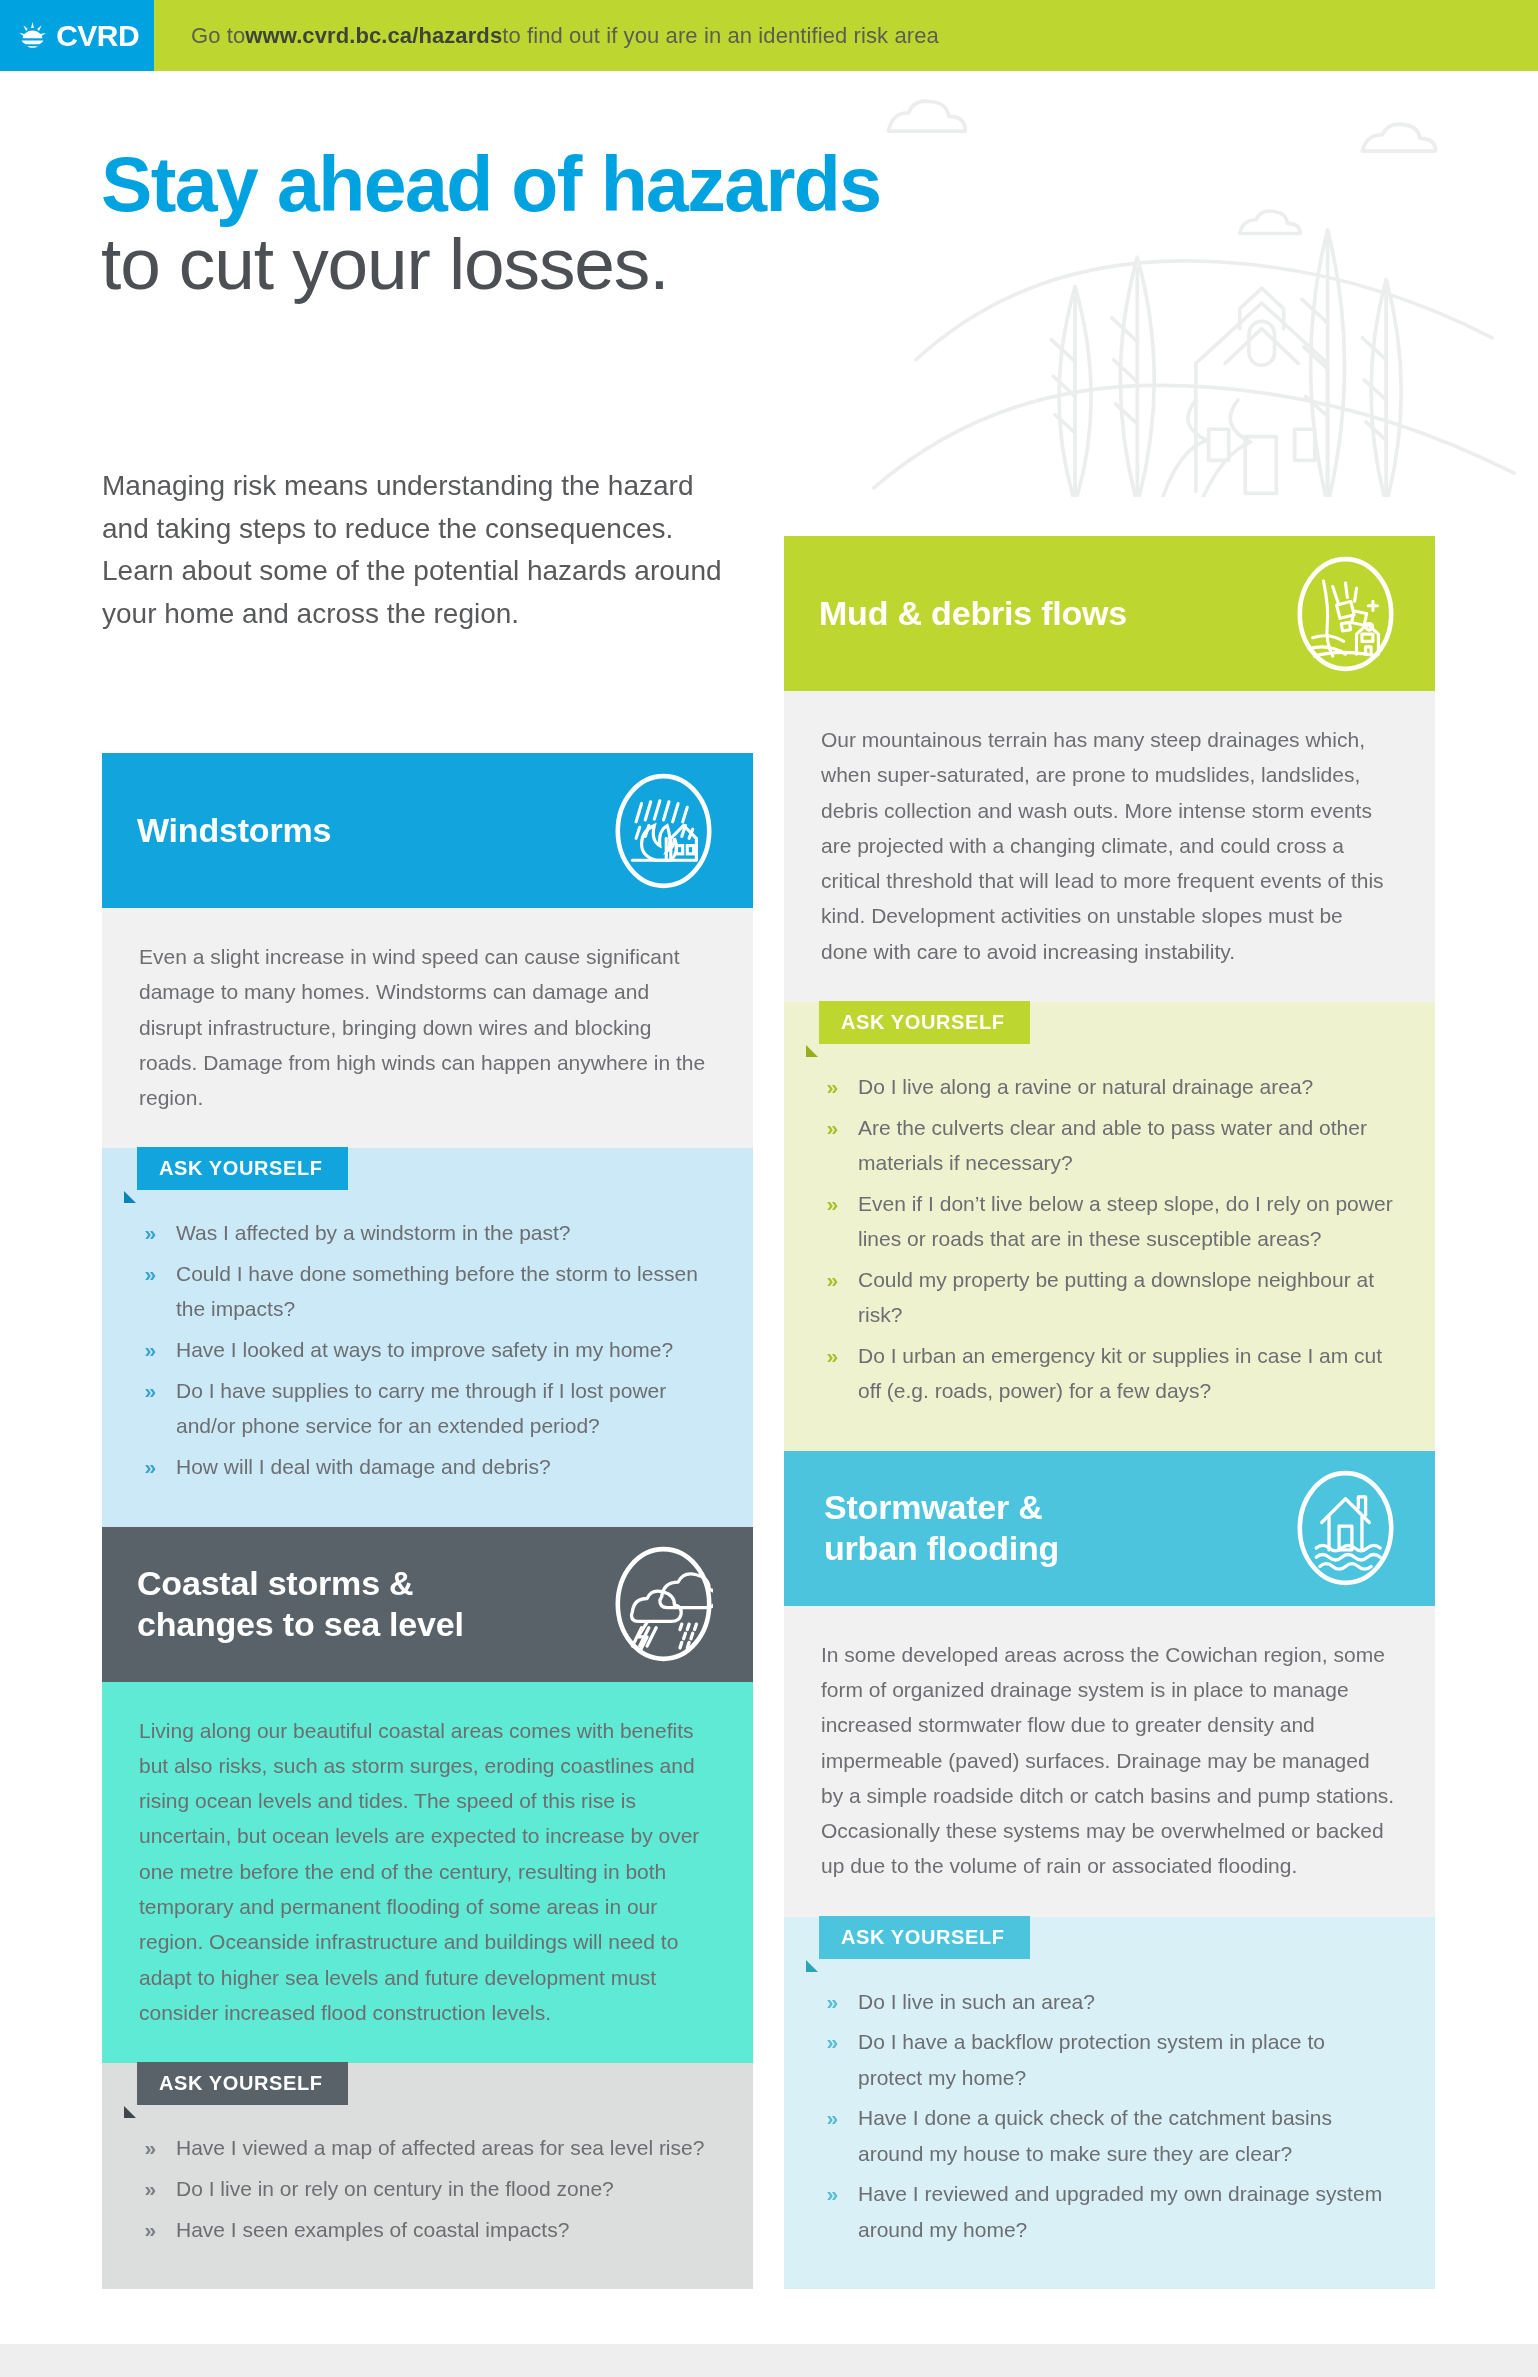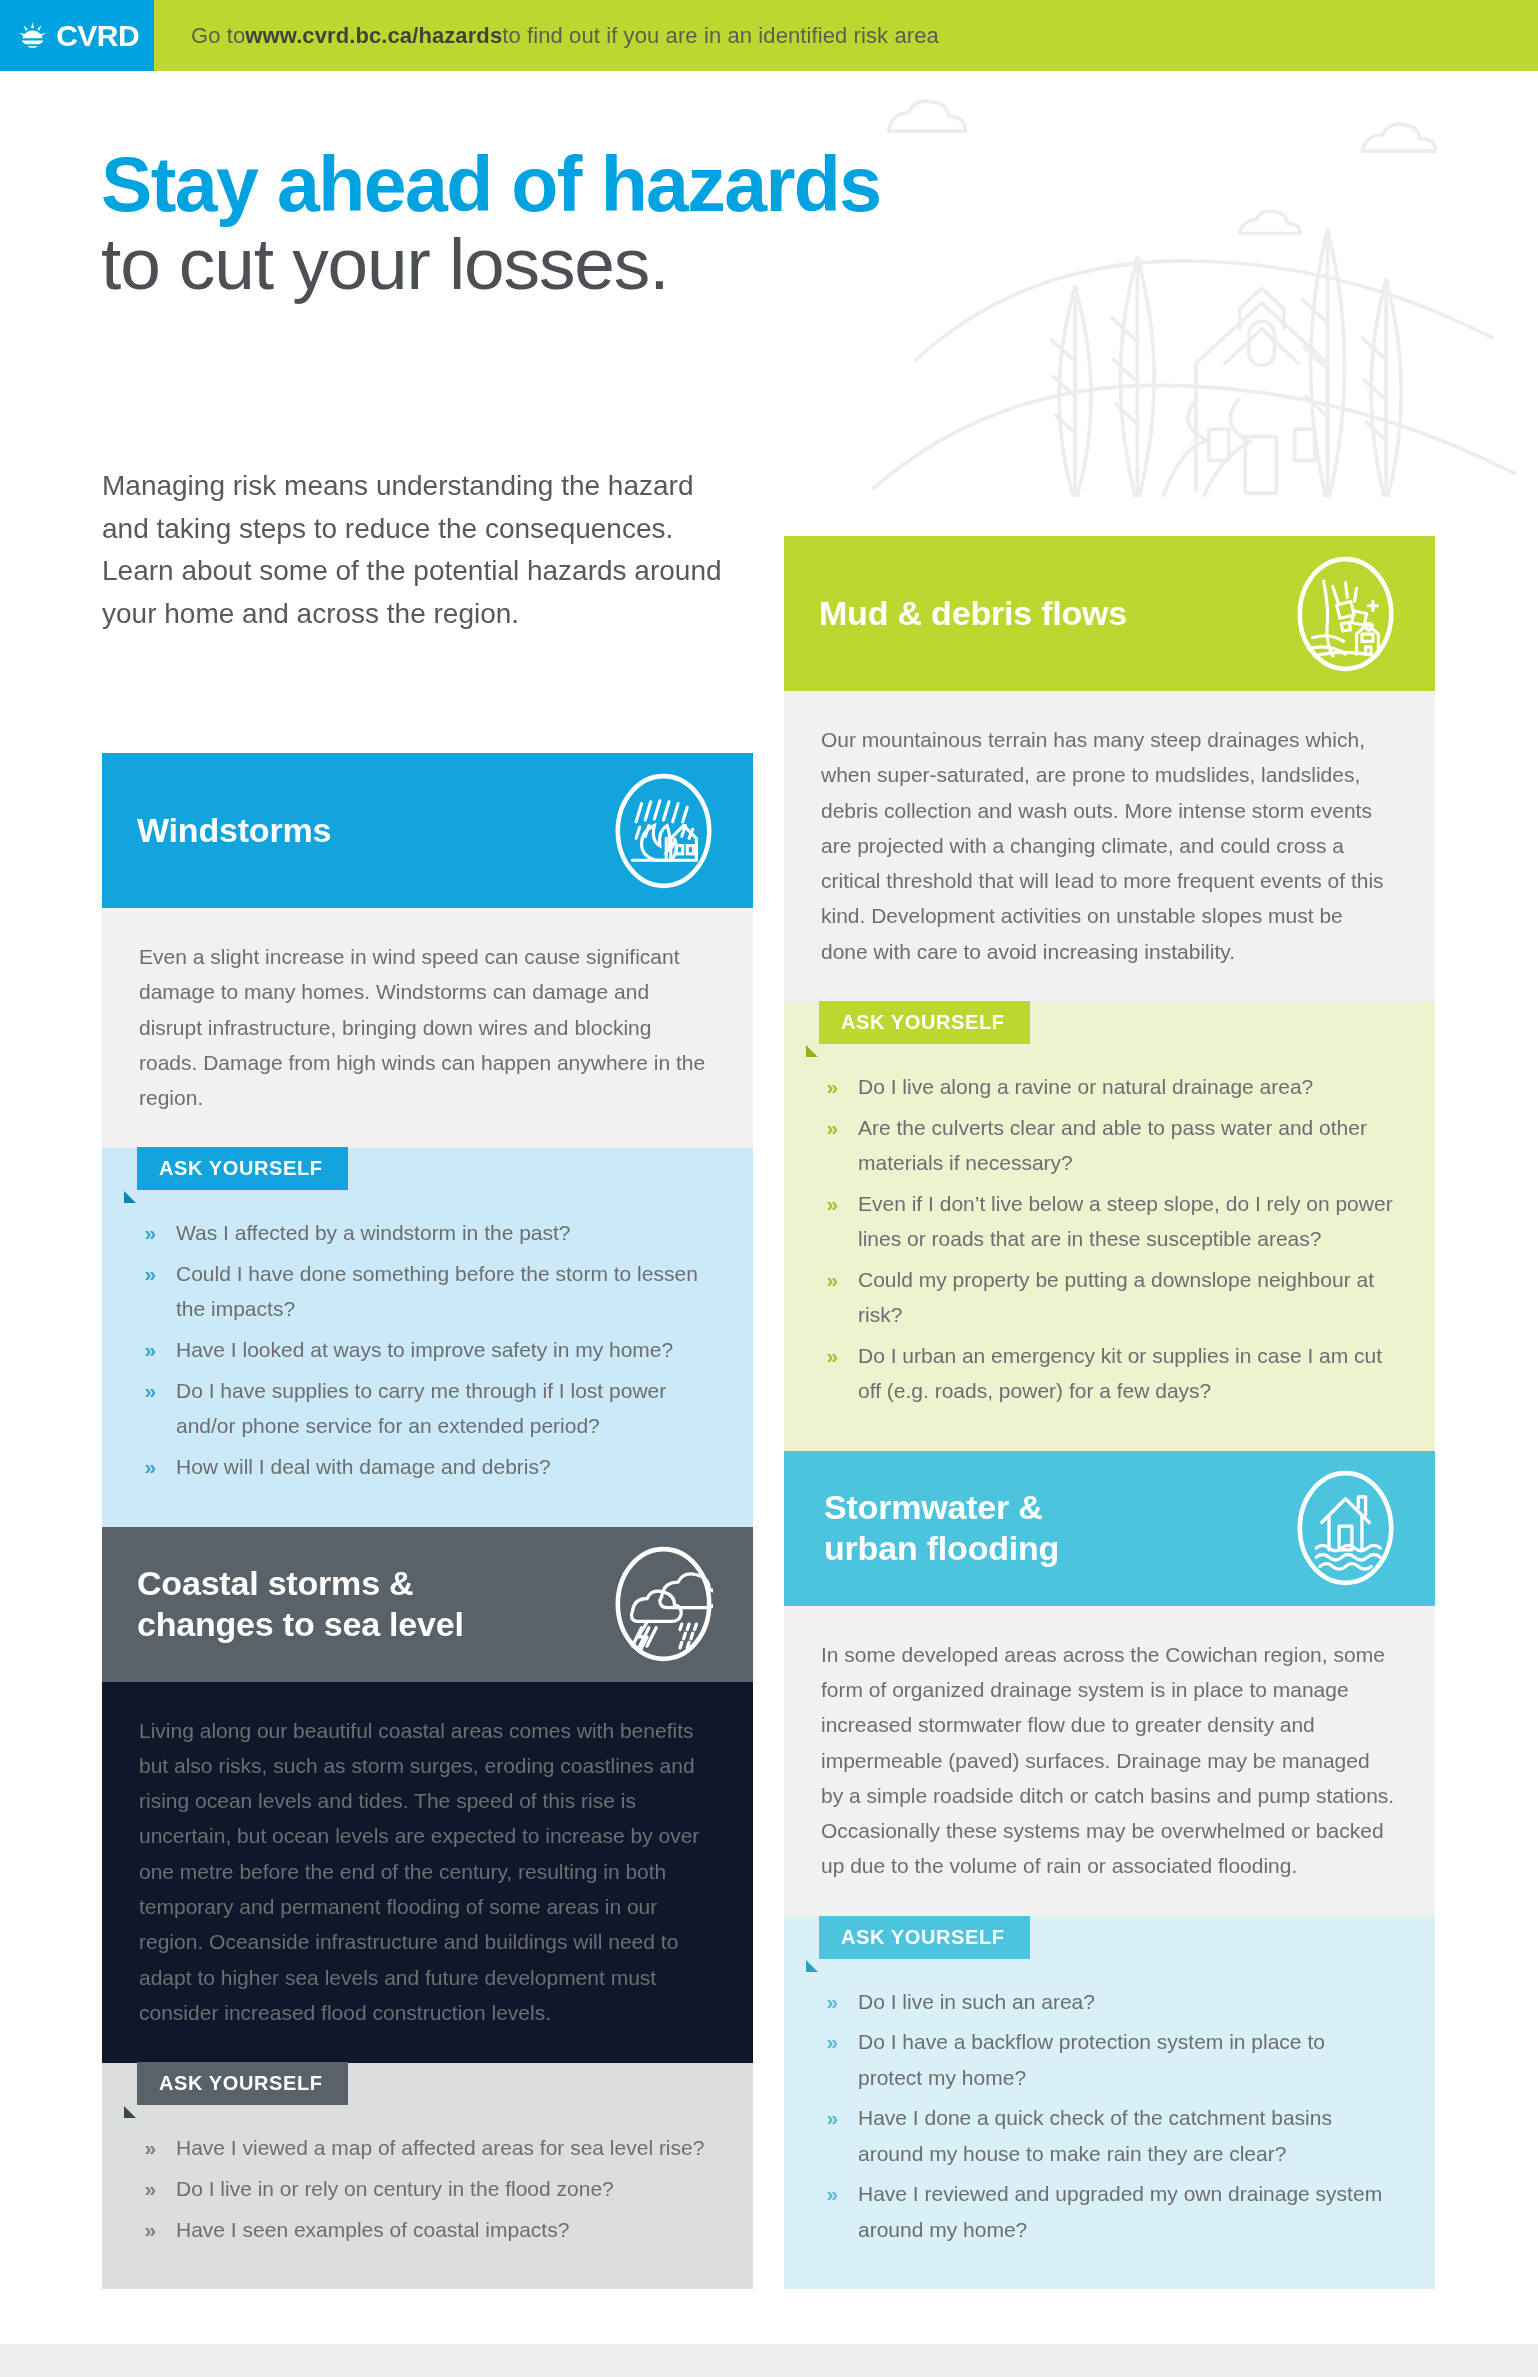--- a/index.html
+++ b/index.html
@@ -185,21 +185,21 @@
   
   .t-wind   .card-head { background: #11a4dd; }
   .t-wind   .card-body { background: #f1f1f1; }
   .t-wind   .ask-wrap  { background: #cbe9f6; }
   .t-wind   .ask-tag   { background: #11a4dd; }
   .t-wind   .ask-tag::after { border-color: transparent transparent #0d85b4 transparent; }
   .t-wind   .chev      { color: #3aa4cf; }
 
   
   .t-coast  .card-head { background: #596269; }
-  .t-coast  .card-body { background: #0f172a; }
+  .t-coast  .card-body { background: #5eead4; }
   .t-coast  .ask-wrap  { background: #dcdddd; }
   .t-coast  .ask-tag   { background: #596269; }
   .t-coast  .ask-tag::after { border-color: transparent transparent #3f464c transparent; }
   .t-coast  .chev      { color: #7a8187; }
 
   
   .t-mud    .card-head { background: #bed630; }
   .t-mud    .card-body { background: #f1f1f1; }
   .t-mud    .ask-wrap  { background: #eef2cf; }
   .t-mud    .ask-tag   { background: #bed630; }
@@ -425,21 +425,21 @@
             </g>
           </svg>
         </span>
       </div>
       <div class="card-body">In some developed areas across the Cowichan region, some form of organized drainage system is in place to manage increased stormwater flow due to greater density and impermeable (paved) surfaces. Drainage may be managed by a simple roadside ditch or catch basins and pump stations. Occasionally these systems may be overwhelmed or backed up due to the volume of rain or associated flooding.</div>
       <div class="ask-wrap">
         <div class="ask-tag">ASK YOURSELF</div>
         <ul class="ask-list">
           <li><span class="chev">»</span><span>Do I live in such an area?</span></li>
           <li><span class="chev">»</span><span>Do I have a backflow protection system in place to protect my home?</span></li>
-          <li><span class="chev">»</span><span>Have I done a quick check of the catchment basins around my house to make rain they are clear?</span></li>
+          <li><span class="chev">»</span><span>Have I done a quick check of the catchment basins around my house to make sure they are clear?</span></li>
           <li><span class="chev">»</span><span>Have I reviewed and upgraded my own drainage system around my home?</span></li>
         </ul>
       </div>
     </section>
 
   </div>
 
   <div class="footer-band"></div>
 
 </div>

